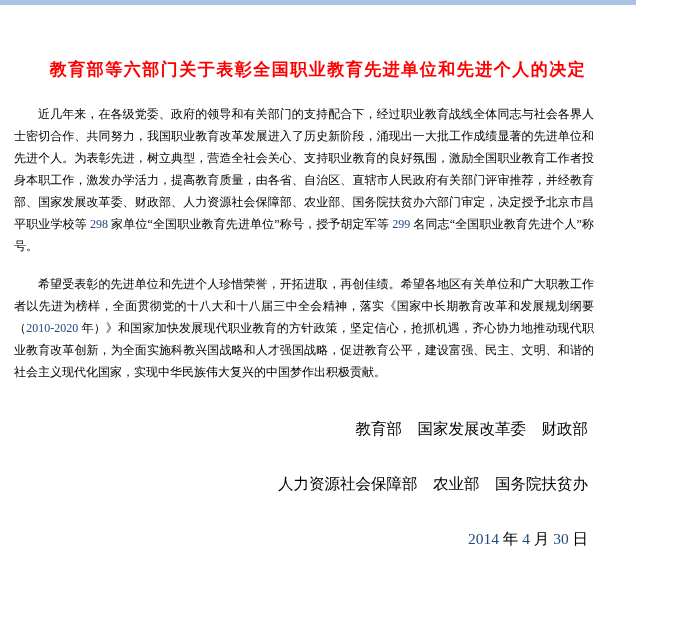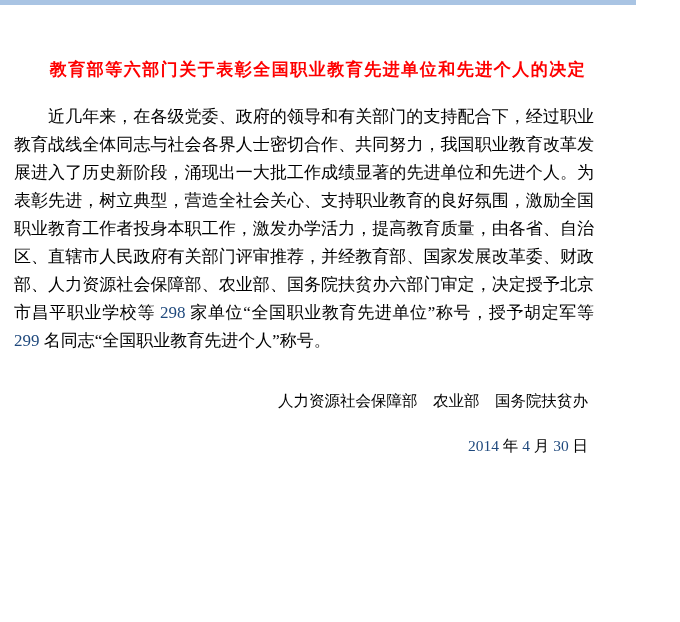--- a/index.html
+++ b/index.html
@@ -37,50 +37,52 @@
   .doc-number {
     margin-top: 33px;
     text-align: center;
     color: var(--red);
     font-size: 14.5px;
     letter-spacing: 0.5px;
   }
   .body-text {
     margin-top: 21px;
     padding: 0 42px 0 14px;
-    font-size: 17px;
-    line-height: 28px;
+    font-size: 12px;
+    line-height: 22px;
     text-align: justify;
   }
   .para { text-indent: 2em; }
   .para + .para { margin-top: 16px; }
   .num {
     color: var(--digit-blue);
     font-family: "Liberation Serif", "DejaVu Serif", serif;
     text-align: right;
   }
   .signatures {
     margin-top: 35px;
     padding-right: 48px;
     text-align: right;
     font-size: 15.5px;
     line-height: 22px;
   }
-  .sig-line + .sig-line { margin-top: 23px; }
+  .sig-line + .sig-line { margin-top: 33px; }
 </style>
 </head>
 <body>
 
 <div class="page">
   <div class="top-bar"></div>
 
   <h1 class="title">教育部等六部门关于表彰全国职业教育先进单位和先进个人的决定</h1>
 
 
   <div class="body-text">
     <p class="para">近几年来，在各级党委、政府的领导和有关部门的支持配合下，经过职业教育战线全体同志与社会各界人士密切合作、共同努力，我国职业教育改革发展进入了历史新阶段，涌现出一大批工作成绩显著的先进单位和先进个人。为表彰先进，树立典型，营造全社会关心、支持职业教育的良好氛围，激励全国职业教育工作者投身本职工作，激发办学活力，提高教育质量，由各省、自治区、直辖市人民政府有关部门评审推荐，并经教育部、国家发展改革委、财政部、人力资源社会保障部、农业部、国务院扶贫办六部门审定，决定授予北京市昌平职业学校等 <span class="num">298</span> 家单位“全国职业教育先进单位”称号，授予胡定军等 <span class="num">299</span> 名同志“全国职业教育先进个人”称号。</p>
+    <p class="para">希望受表彰的先进单位和先进个人珍惜荣誉，开拓进取，再创佳绩。希望各地区有关单位和广大职教工作者以先进为榜样，全面贯彻党的十八大和十八届三中全会精神，落实《国家中长期教育改革和发展规划纲要（<span class="num">2010-2020</span> 年）》和国家加快发展现代职业教育的方针政策，坚定信心，抢抓机遇，齐心协力地推动现代职业教育改革创新，为全面实施科教兴国战略和人才强国战略，促进教育公平，建设富强、民主、文明、和谐的社会主义现代化国家，实现中华民族伟大复兴的中国梦作出积极贡献。</p>
   </div>
 
   <div class="signatures">
+    <div class="sig-line">教育部　国家发展改革委　财政部</div>
     <div class="sig-line">人力资源社会保障部　农业部　国务院扶贫办</div>
     <div class="sig-line date"><span class="num">2014</span> 年 <span class="num">4</span> 月 <span class="num">30</span> 日</div>
   </div>
 </div>
 
 </body></html>

